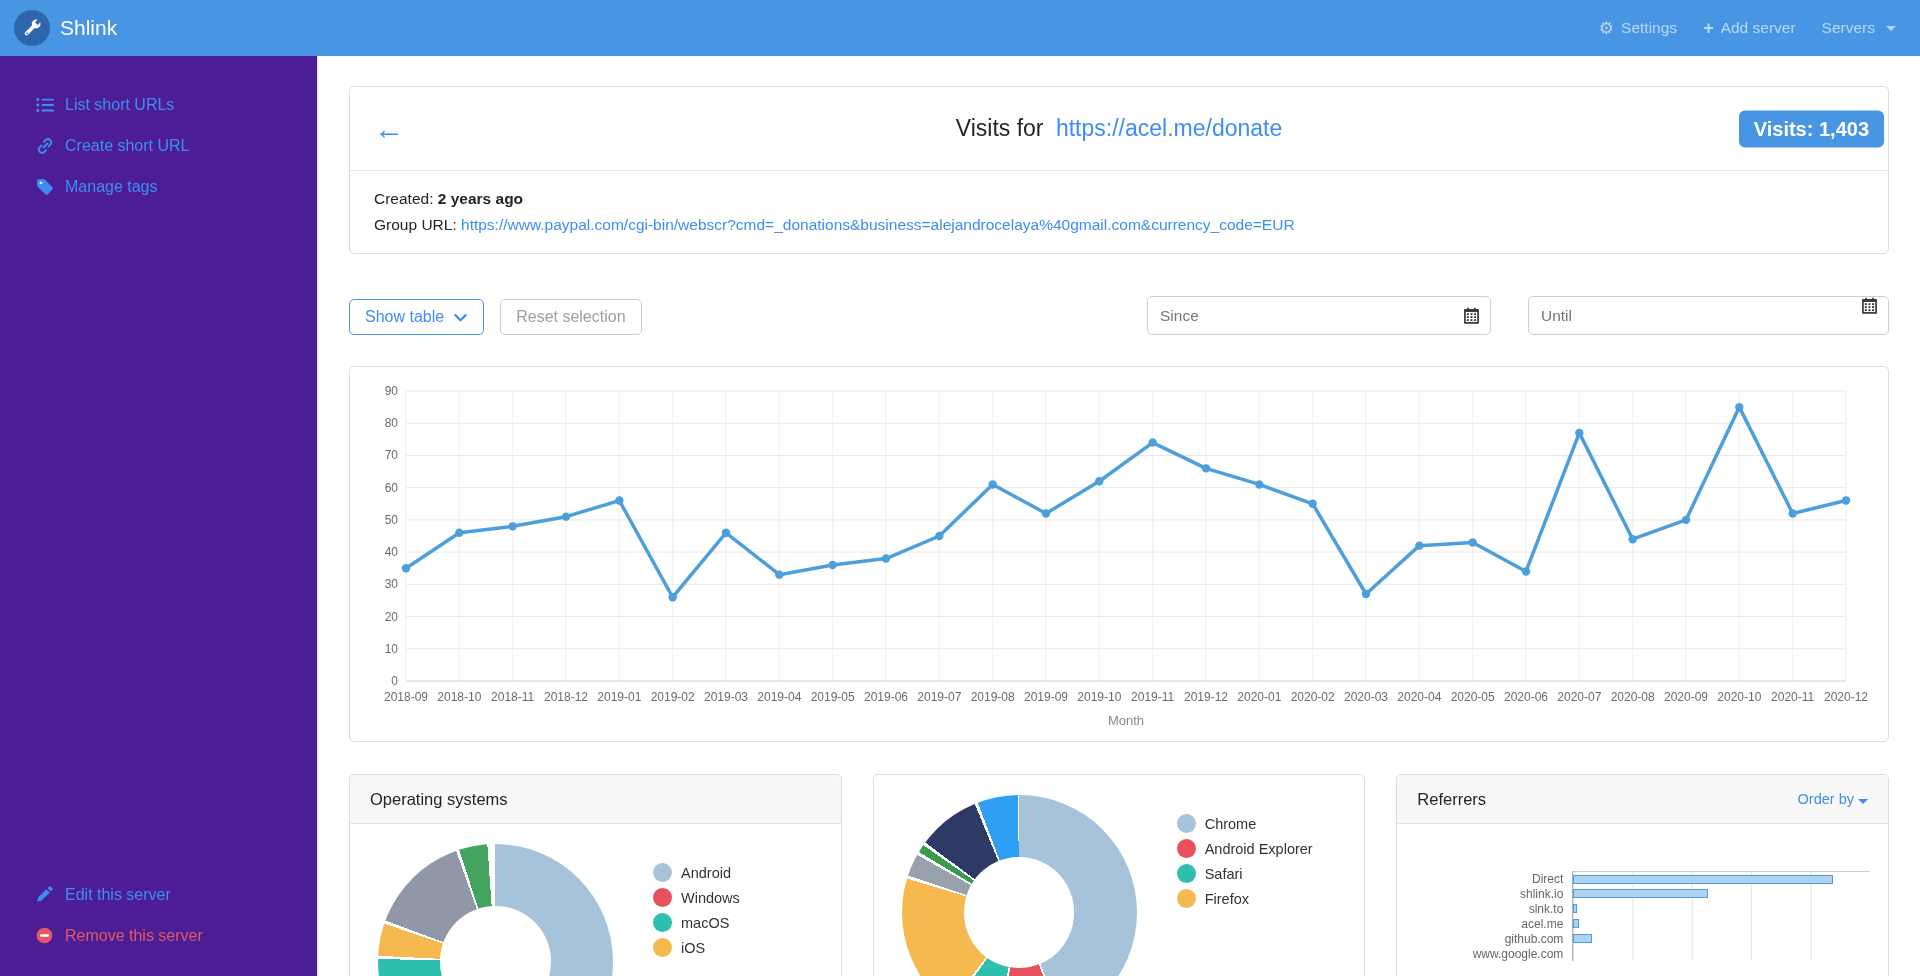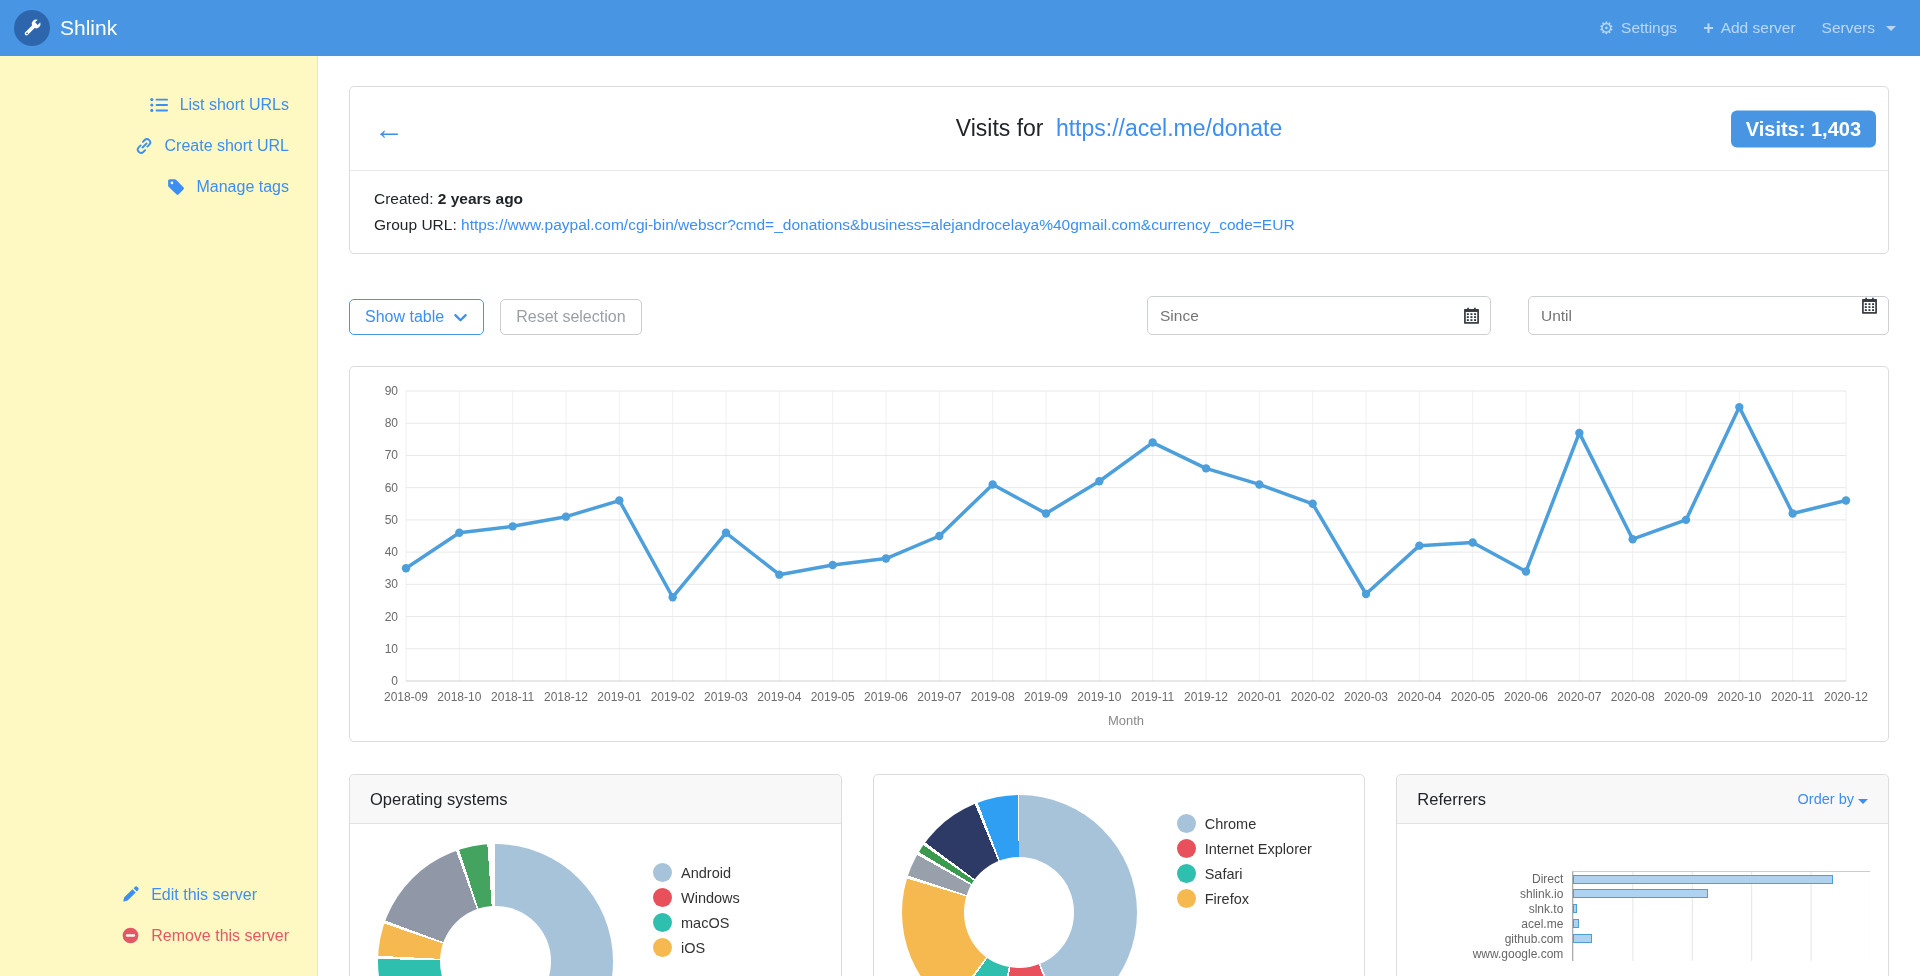--- a/index.html
+++ b/index.html
@@ -13,36 +13,36 @@
   .brand { display:flex; align-items:center; gap:10px; color:#fff; font-size:21px; cursor:pointer; }
   .brand-badge { width:36px; height:36px; border-radius:50%; background:#2e66ad; display:flex; align-items:center; justify-content:center; }
   .nav-right { margin-left:auto; display:flex; align-items:center; gap:26px; }
   .nav-link { color:rgba(255,255,255,.62); font-size:15.5px; display:flex; align-items:center; gap:7px; cursor:pointer; text-decoration:none; }
   .gear-glyph { font-size:17px; line-height:1; }
   .plus-glyph { font-size:18px; font-weight:bold; line-height:1; }
   .caret { display:inline-block; width:0; height:0; border-left:5px solid transparent; border-right:5px solid transparent; border-top:5px solid rgba(255,255,255,.62); margin-left:4px; }
 
   
   .layout { flex:1; display:flex; min-height:0; }
-  .sidebar { width:318px; flex:0 0 auto; background:#fef9c3; border-right:1px solid #e2e2e2; display:flex; flex-direction:column; padding:28px 4px 20px;align-items:flex-end; }
+  .sidebar { width:318px; flex:0 0 auto; background:#4c1d95; border-right:1px solid #e2e2e2; display:flex; flex-direction:column; padding:28px 11px 20px; }
   .side-item { display:flex; align-items:center; gap:11px; padding:11px 24px; color:#3d8ef2; font-size:16px; cursor:pointer; }
   .side-bottom { margin-top:auto; }
   .side-item.danger { color:#e25865; }
   .side-icon { width:19px; height:19px; flex:0 0 auto; display:flex; align-items:center; justify-content:center; }
 
   .main { flex:1; padding:30px 31px; overflow:hidden; }
 
   
   .card { border:1px solid #dcdcdc; border-radius:5px; background:#fff; }
   .visits-card { margin-bottom:22px; }
   .visits-card-head { position:relative; height:83px; display:flex; align-items:center; padding:0 24px; }
   .back-btn { color:#3d8ef2; font-size:30px; line-height:1; cursor:pointer; background:none; border:none; font-family:inherit; }
   .visits-title { position:absolute; left:0; right:0; text-align:center; font-size:23px; color:#212529; pointer-events:none; }
   .visits-title a { color:#3d8ef2; text-decoration:none; pointer-events:auto;margin-left:6px; }
-  .visits-badge { position:absolute; right:12px; top:50%; transform:translateY(-50%); background:#4896e3; color:#fff; font-size:20px; font-weight:bold; padding:7px 15px; border-radius:6px; }
+  .visits-badge { position:absolute; right:4px; top:50%; transform:translateY(-50%); background:#4896e3; color:#fff; font-size:20px; font-weight:bold; padding:7px 15px; border-radius:6px; }
   .visits-card-body { border-top:1px solid #e9e9e9; padding:15px 24px; font-size:15.5px; line-height:26px; color:#212529; }
   .visits-card-body a { color:#3d8ef2; text-decoration:none; }
 
   
   .toolbar { display:flex; align-items:flex-end; margin-bottom:31px; }
   .btn { font-family:inherit; font-size:16px; border-radius:5px; padding:8px 15px; background:#fff; cursor:pointer; display:inline-flex; align-items:center; gap:9px; }
   .btn-outline-primary { border:1px solid #4896e3; color:#3d8ef2; }
   .btn-outline-secondary { border:1px solid #ccc; color:#9aa0a6; margin-left:16px; cursor:default; }
   .date-box { position:relative; margin-left:37px; }
   .date-box.first { margin-left:auto; }
@@ -391,21 +391,21 @@
               <div class="donut-disc" style="background: conic-gradient(rgb(166, 195, 218) 0deg, rgb(166, 195, 218) 158deg, rgb(255, 255, 255) 158deg, rgb(255, 255, 255) 159.6deg, rgb(232, 80, 91) 159.6deg, rgb(232, 80, 91) 189.6deg, rgb(255, 255, 255) 189.6deg, rgb(255, 255, 255) 191.2deg, rgb(46, 191, 174) 191.2deg, rgb(46, 191, 174) 215.2deg, rgb(255, 255, 255) 215.2deg, rgb(255, 255, 255) 216.8deg, rgb(245, 185, 79) 216.8deg, rgb(245, 185, 79) 286.8deg, rgb(255, 255, 255) 286.8deg, rgb(255, 255, 255) 288.4deg, rgb(152, 160, 172) 288.4deg, rgb(152, 160, 172) 299.4deg, rgb(255, 255, 255) 299.4deg, rgb(255, 255, 255) 301deg, rgb(58, 155, 78) 301deg, rgb(58, 155, 78) 305deg, rgb(255, 255, 255) 305deg, rgb(255, 255, 255) 306.6deg, rgb(45, 58, 102) 306.6deg, rgb(45, 58, 102) 337.6deg, rgb(255, 255, 255) 337.6deg, rgb(255, 255, 255) 339.2deg, rgb(46, 159, 243) 339.2deg, rgb(46, 159, 243) 359.2deg, rgb(255, 255, 255) 359.2deg, rgb(255, 255, 255) 360.8deg);"></div>
                 <div class="donut-hole"></div>
             </div>
             <div class="legend">
                 <div class="legend-item">
                   <span class="legend-dot" style="background: rgb(166, 195, 218);"></span>
                   <span>Chrome</span>
                 </div>
                 <div class="legend-item">
                   <span class="legend-dot" style="background: rgb(232, 80, 91);"></span>
-                  <span>Internet Explorer</span>
+                  <span>Android Explorer</span>
                 </div>
                 <div class="legend-item">
                   <span class="legend-dot" style="background: rgb(46, 191, 174);"></span>
                   <span>Safari</span>
                 </div>
                 <div class="legend-item">
                   <span class="legend-dot" style="background: rgb(245, 185, 79);"></span>
                   <span>Firefox</span>
                 </div>
               </div>

